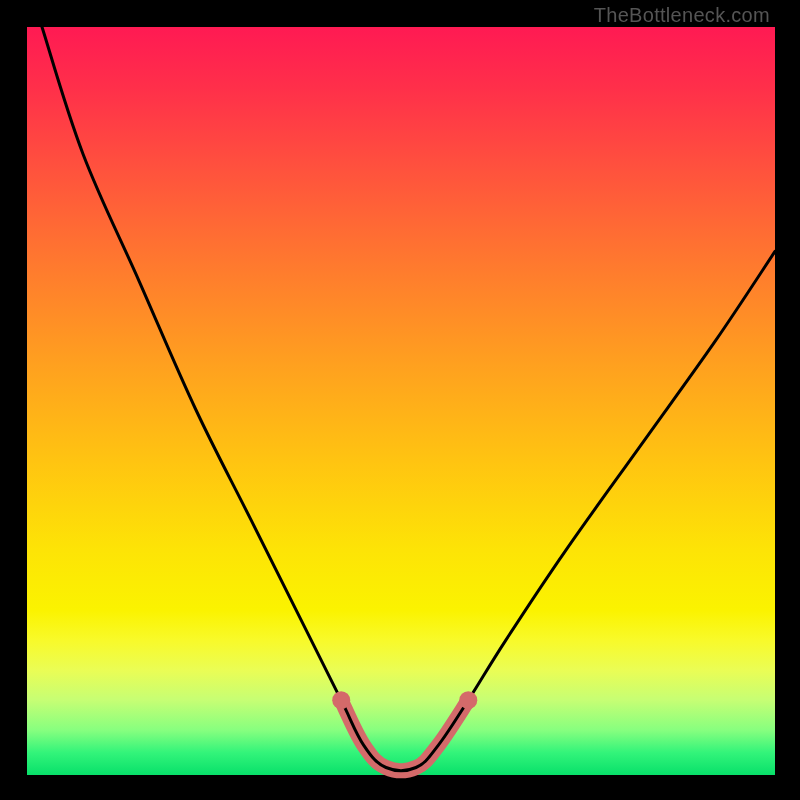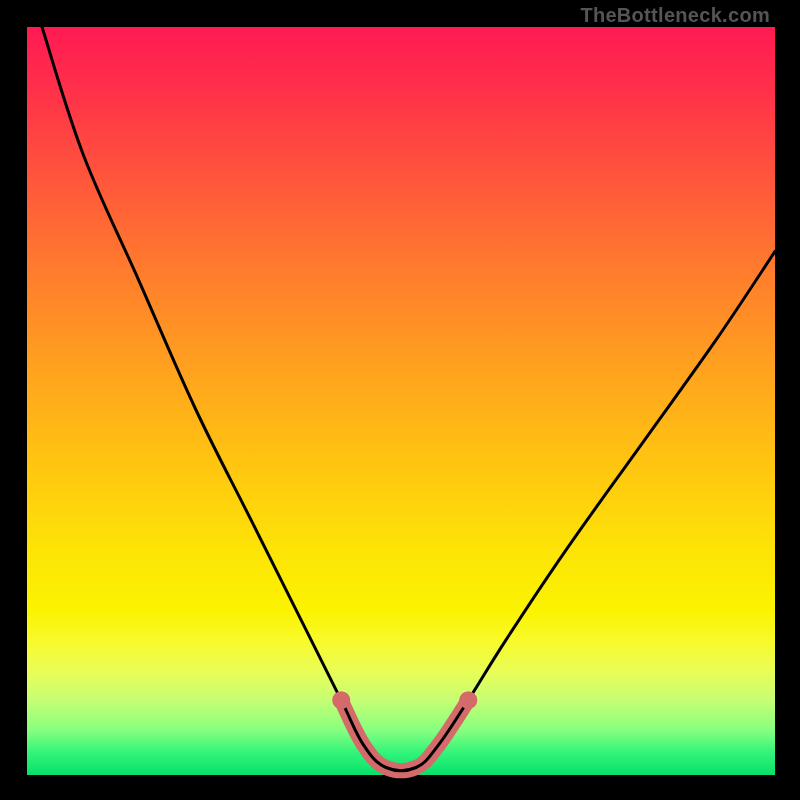--- a/index.html
+++ b/index.html
@@ -42,21 +42,20 @@
       #08e06a 100%
     );
   }
   .watermark {
     position: absolute;
     top: 4px;
     right: 30px;
     color: #555;
     font-size: 20px;
     letter-spacing: 0.3px;
-    font-weight: bold;
   }
   svg.curve {
     position: absolute;
     left: 0;
     top: 0;
     width: 748px;
     height: 748px;
     overflow: visible;
   }
   .line-black {

